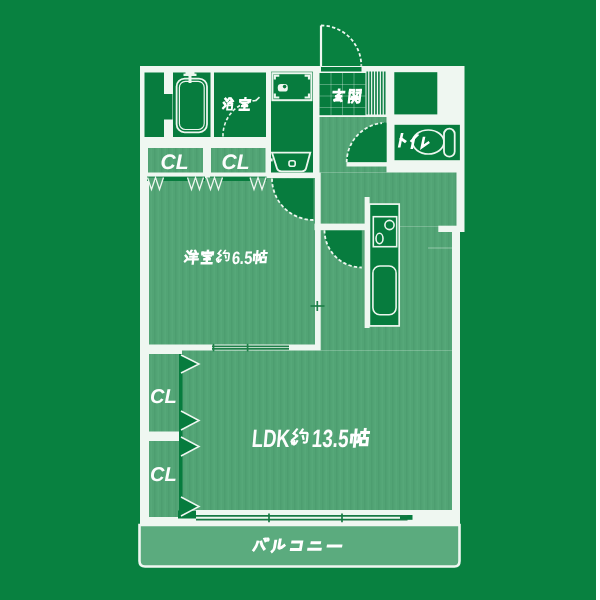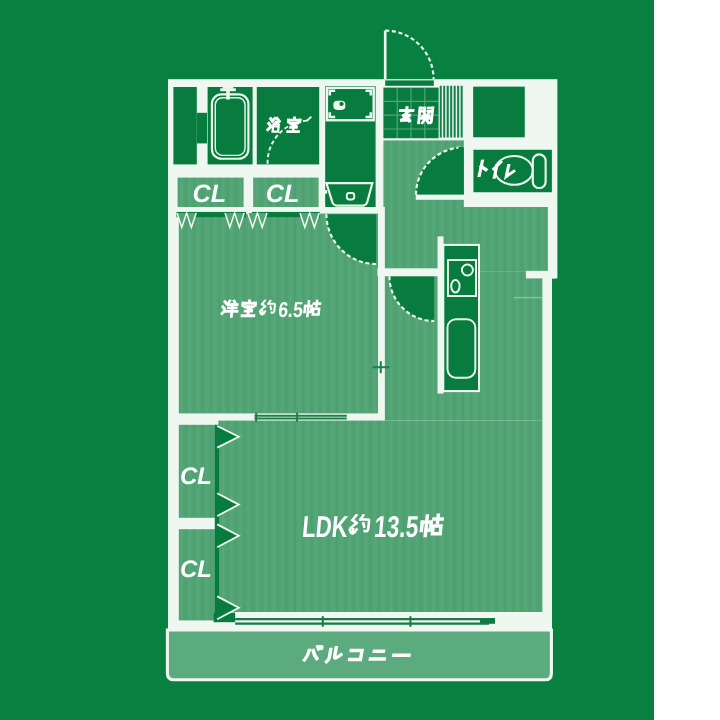--- a/index.html
+++ b/index.html
@@ -1,16 +1,16 @@
 <!DOCTYPE html>
 <html><head>
 <meta charset="utf-8">
 <style>
 html,body{margin:0;padding:0}
-#c{position:relative;width:545px;height:600px;background:#088140;overflow:hidden;font-family:"Liberation Sans",sans-serif}
+#c{position:relative;width:596px;height:600px;background:#088140;overflow:hidden;font-family:"Liberation Sans",sans-serif}
 </style>
 </head>
 <body>
 <div id="c">
 <svg width="600" height="600" viewBox="0 0 600 600" text-rendering="geometricPrecision" opacity="0.999">
 <defs>
 <pattern id="grain" width="7" height="60" patternUnits="userSpaceOnUse">
 <rect width="7" height="60" fill="#52A475"></rect>
 <rect x="0" width="1.4" height="60" fill="#4d9e70"></rect>
 <rect x="3.6" width="1.2" height="60" fill="#57a97a"></rect>

